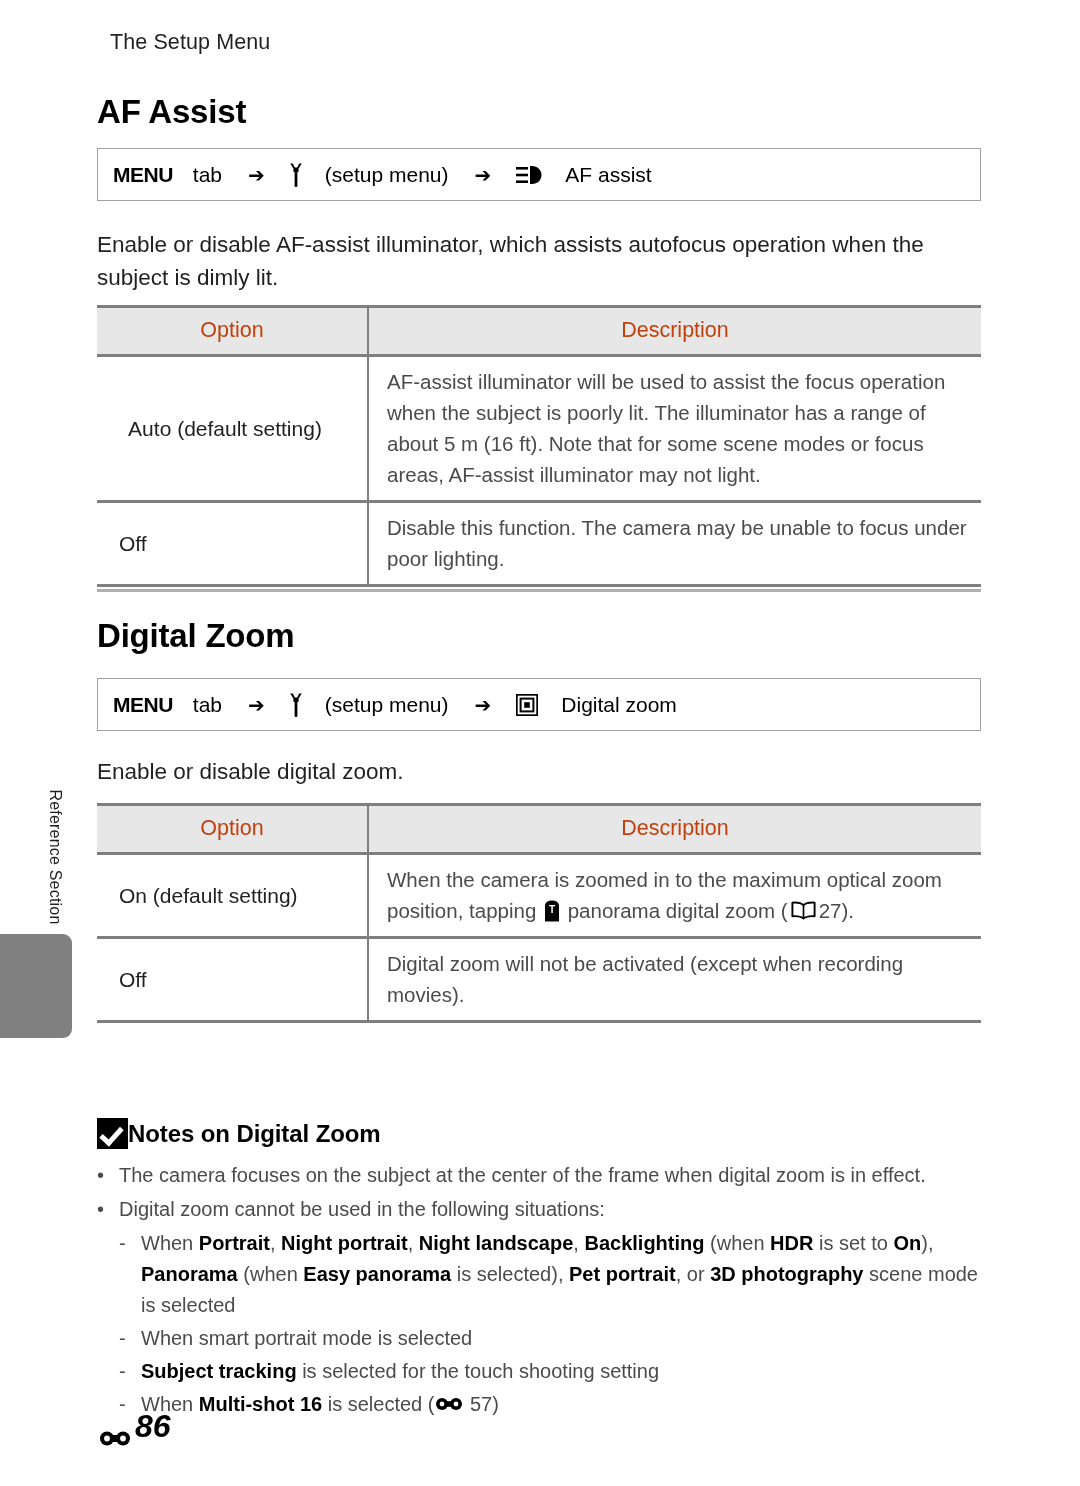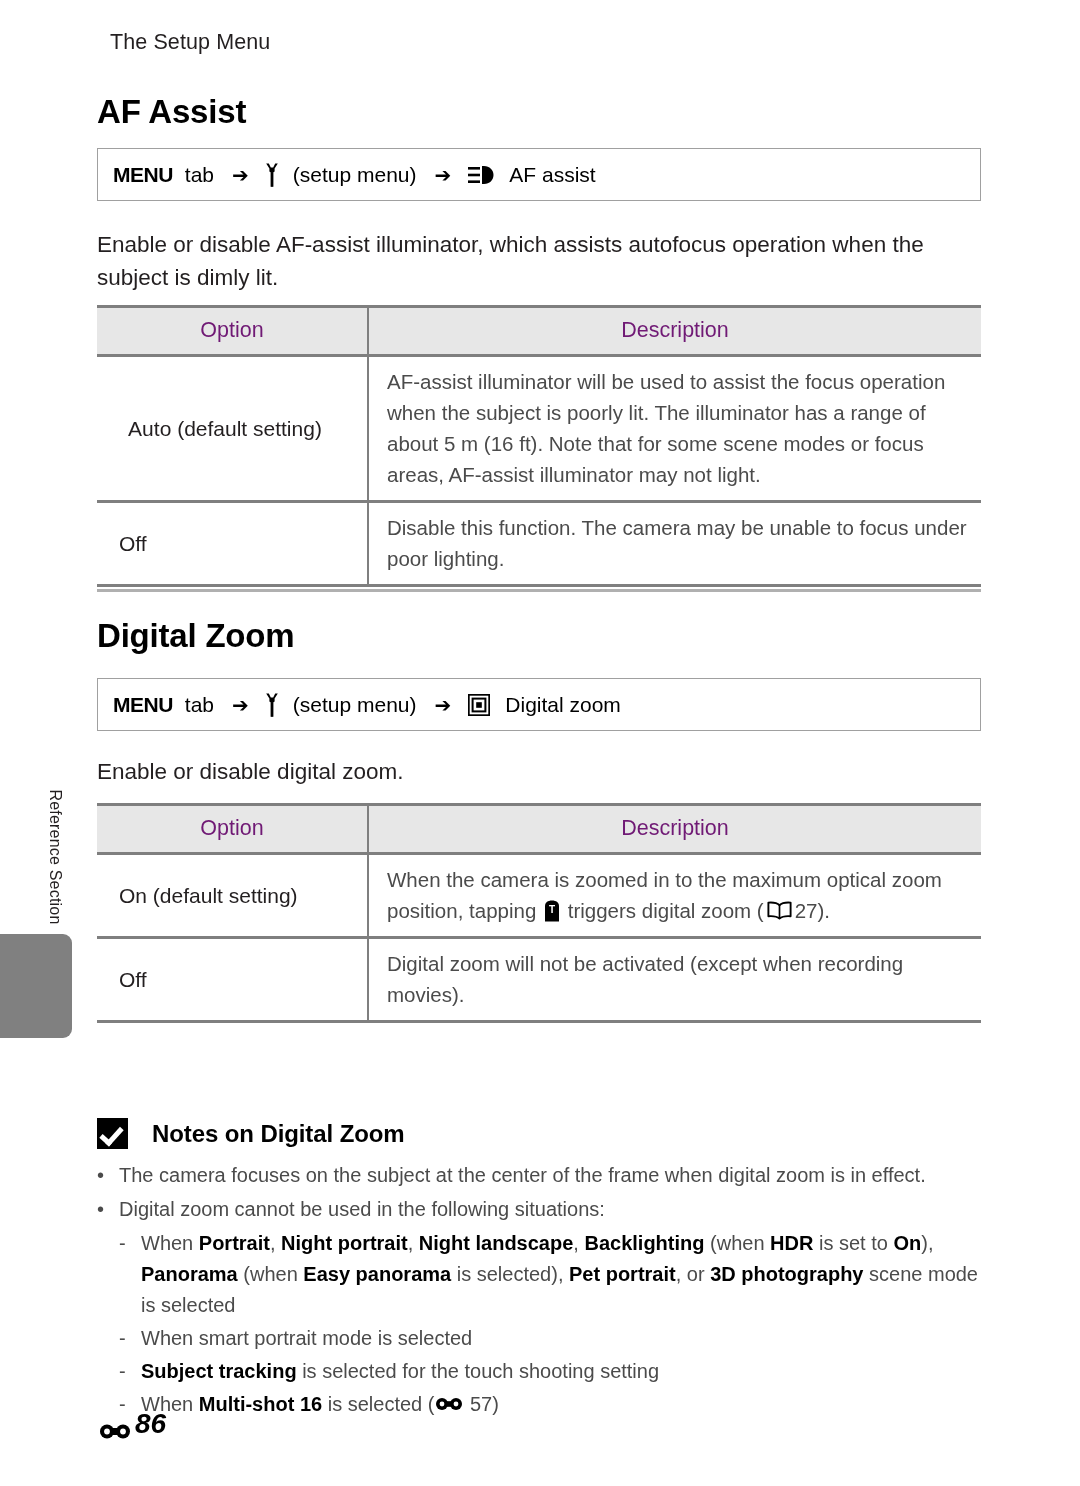--- a/index.html
+++ b/index.html
@@ -69,21 +69,21 @@
     width: 884px;
     height: 53px;
     box-sizing: border-box;
     border: 1.5px solid #a0a0a0;
     background: #ffffff;
     display: flex;
     align-items: center;
     padding-left: 15px;
     font-size: 21px;
     color: #000;
-    gap: 8px;
+    gap: 16px;
   }
   #af-assist-path { top: 148px; }
   #digital-zoom-path { top: 678px; }
   .menu-word {
     font-family: "Liberation Sans Narrow", "Liberation Sans", sans-serif;
     font-weight: bold;
     letter-spacing: -0.5px;
     font-size: 21px;
   }
   .path-txt { margin: 12px 4px; }
@@ -115,21 +115,21 @@
   .opt-table col.c2 { width: 613px; }
 
   .opt-table thead th {
     background: #e7e7e7;
     border-top: 3px solid #7f7f7f;
     border-bottom: 3px solid #7f7f7f;
     font-weight: normal;
     font-size: 21.5px;
     padding: 10px 0 11px;
     text-align: center;
-    color: #701a75;
+    color: #c2410c;
   }
   .opt-table thead th.col-opt { border-right: 2px solid #7f7f7f; }
 
   .opt-table tbody td {
     border-bottom: 3px solid #7f7f7f;
     font-size: 20.5px;
     line-height: 31px;
     color: #4b4b4b;
     padding: 9px 0 10px;
     vertical-align: middle;
@@ -161,21 +161,21 @@
   }
   #mid-rule { top: 589px; }
 
   
   .notes-head {
     position: absolute;
     left: 97px;
     top: 1118px;
     display: flex;
     align-items: center;
-    gap: 24px;
+    gap: 0;
   }
   .notes-head .title {
     font-weight: bold;
     font-size: 24px;
     color: #000;
     letter-spacing: -0.1px;
   }
   .check-icon {
     width: 31px;
     height: 31px;
@@ -238,21 +238,21 @@
   
   .footer {
     position: absolute;
     left: 100px;
     top: 1408px;
     display: flex;
     align-items: center;
     gap: 3px;
     font-style: italic;
     font-weight: bold;
-    font-size: 28px;
+    font-size: 32px;
     color: #000;
     text-align: right;
   }
 
   
   .ico { display: inline-block; vertical-align: -2px; }
 
   .ico-wrench { width: 18px; height: 24px; }
   .ico-afassist { width: 26px; height: 20px; margin: 0 3px; }
   .ico-dzoom { width: 22px; height: 22px; margin: 0 3px; vertical-align: -3px; }
@@ -363,21 +363,21 @@
     <tr class="align-left">
       <td class="opt-cell">On (default setting)</td>
       <td class="desc-cell">
         <span>When the camera is zoomed in to the maximum optical zoom position, tapping</span>
         <span class="ico ico-tele">
           <svg viewBox="0 0 16 22" width="16" height="22" aria-hidden="true">
             <path d="M1 6 C1 2.6 3.6 0.5 8 0.5 C12.4 0.5 15 2.6 15 6 L15 21.5 L1 21.5 Z" fill="#000"></path>
             <text x="8" y="12.6" font-family="'Liberation Sans', sans-serif" font-size="10" font-weight="bold" fill="#fff" text-anchor="middle">T</text>
           </svg>
         </span>
-        <span>triggers digital zoom (</span><span class="ico ico-book">
+        <span>panorama digital zoom (</span><span class="ico ico-book">
           <svg viewBox="0 0 25 19" width="25" height="19" aria-hidden="true">
             <path d="M12.5 4.2 C10 1.8 6.3 1.2 1.4 1.6 L1.4 15.2 C6.3 14.8 10 15.4 12.5 17.6 C15 15.4 18.7 14.8 23.6 15.2 L23.6 1.6 C18.7 1.2 15 1.8 12.5 4.2 Z" fill="none" stroke="#000" stroke-width="1.9" stroke-linejoin="round"></path>
             <line x1="12.5" y1="4.2" x2="12.5" y2="17.6" stroke="#000" stroke-width="1.7"></line>
           </svg>
         </span><span>27</span><span>).</span>
       </td>
     </tr>
     <tr class="align-left">
       <td class="opt-cell">Off</td>
       <td class="desc-cell">Digital zoom will not be activated (except when recording movies).</td>

